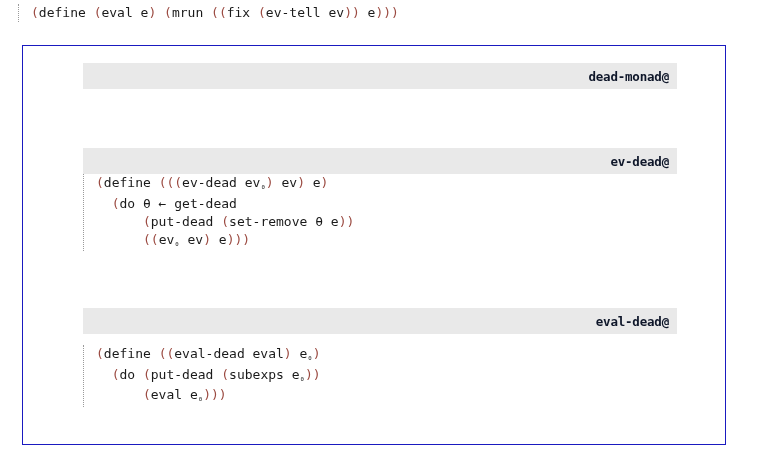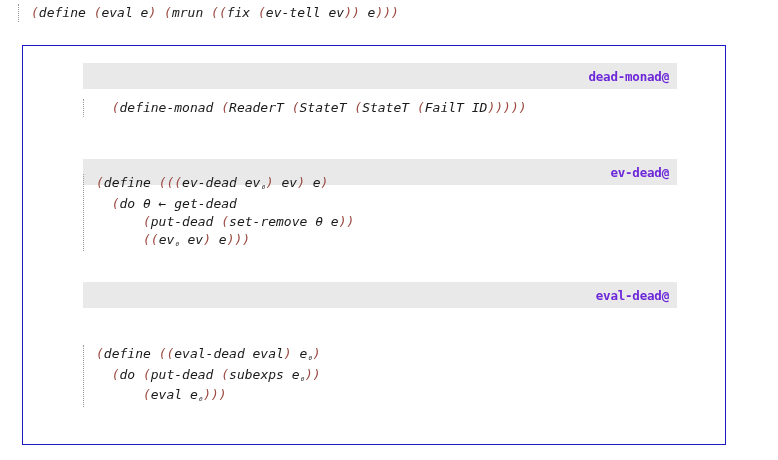--- a/index.html
+++ b/index.html
@@ -46,32 +46,31 @@
     box-sizing: border-box;
   }
   .section-header .label {
     position: absolute;
     right: 8px;
     top: 50%;
     transform: translateY(-50%);
     font-family: "DejaVu Sans Mono", "Liberation Mono", monospace;
     font-size: 12.5px;
     font-weight: bold;
-    color: #6d28d9;
+    color: #0f172a;
     letter-spacing: -0.2px;
     white-space: nowrap;
   }
 
   
   .code-block {
     position: absolute;
     left: 60px;
     padding-left: 12px;
     border-left: 1px dotted #9a9a9a;
-    font-style: italic;
   }
   pre.code {
     margin: 0;
     font-family: "DejaVu Sans Mono", "Liberation Mono", monospace;
     font-size: 13px;
     line-height: 18px;
     color: #1a1a1a;
     white-space: pre;
     letter-spacing: 0px;
   }
@@ -96,35 +95,32 @@
   <div class="code-block">
     <pre class="code"><span class="p">(</span>define <span class="p">(</span>eval e<span class="p">)</span> <span class="p">(</span>mrun <span class="p">(</span><span class="p">(</span>fix <span class="p">(</span>ev-tell ev<span class="p">)</span><span class="p">)</span> e<span class="p">)</span><span class="p">)</span><span class="p">)</span></pre>
   </div>
 </div>
 
 <div class="figure-box">
 
   <div class="section-header" style="top:17px;">
     <span class="label">dead-monad@</span>
   </div>
-  <div class="code-block" style="top:53px;">
-    <pre class="code">  <span class="p">(</span>define-monad <span class="p">(</span>ReaderT <span class="p">(</span>StateT <span class="p">(</span>StateT <span class="p">(</span>FailT ID<span class="p">)</span><span class="p">)</span><span class="p">)</span><span class="p">)</span><span class="p">)</span></pre>
-  </div>
 
-  <div class="section-header" style="top:113px;padding-left:9px;">
+  <div class="section-header" style="top:102px;padding-left:9px;">
     <span class="label">ev-dead@</span>
   </div>
   <div class="code-block" style="top:128px;">
     <pre class="code"><span class="p">(</span>define <span class="p">(</span><span class="p">(</span><span class="p">(</span>ev-dead ev<span class="sub">₀</span><span class="p">)</span> ev<span class="p">)</span> e<span class="p">)</span>
   <span class="p">(</span>do θ ← get-dead
       <span class="p">(</span>put-dead <span class="p">(</span>set-remove θ e<span class="p">)</span><span class="p">)</span>
       <span class="p">(</span><span class="p">(</span>ev<span class="sub">₀</span> ev<span class="p">)</span> e<span class="p">)</span><span class="p">)</span><span class="p">)</span></pre>
   </div>
 
-  <div class="section-header" style="top:236px;">
+  <div class="section-header" style="top:262px;">
     <span class="label">eval-dead@</span>
   </div>
   <div class="code-block" style="top:299px;">
     <pre class="code"><span class="p">(</span>define <span class="p">(</span><span class="p">(</span>eval-dead eval<span class="p">)</span> e<span class="sub">₀</span><span class="p">)</span>
   <span class="p">(</span>do <span class="p">(</span>put-dead <span class="p">(</span>subexps e<span class="sub">₀</span><span class="p">)</span><span class="p">)</span>
       <span class="p">(</span>eval e<span class="sub">₀</span><span class="p">)</span><span class="p">)</span><span class="p">)</span></pre>
   </div>
 
 </div>
 

